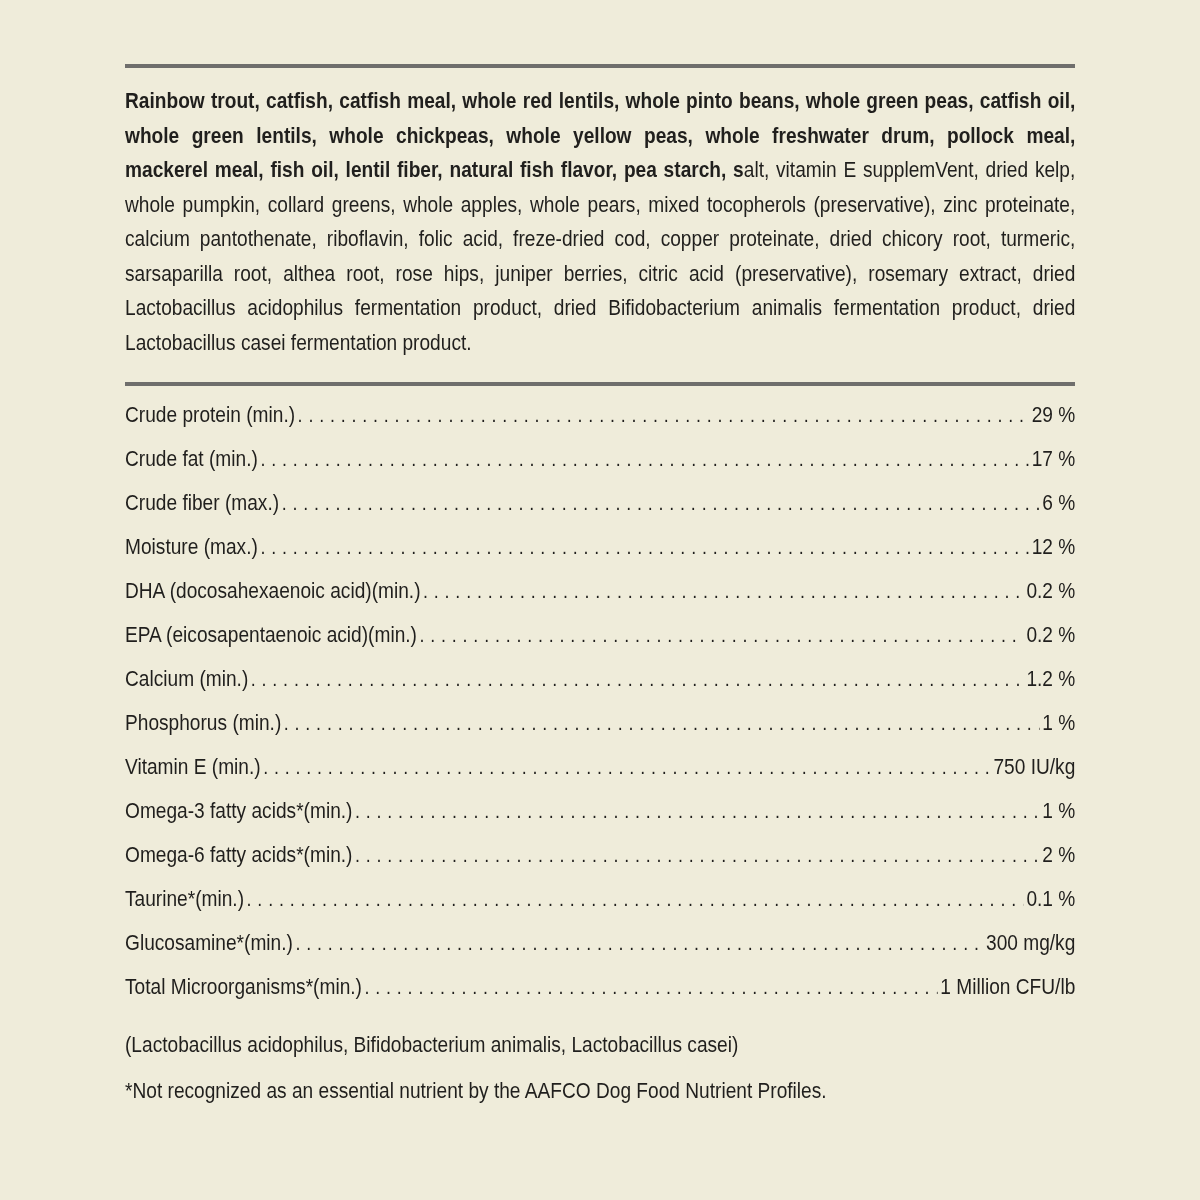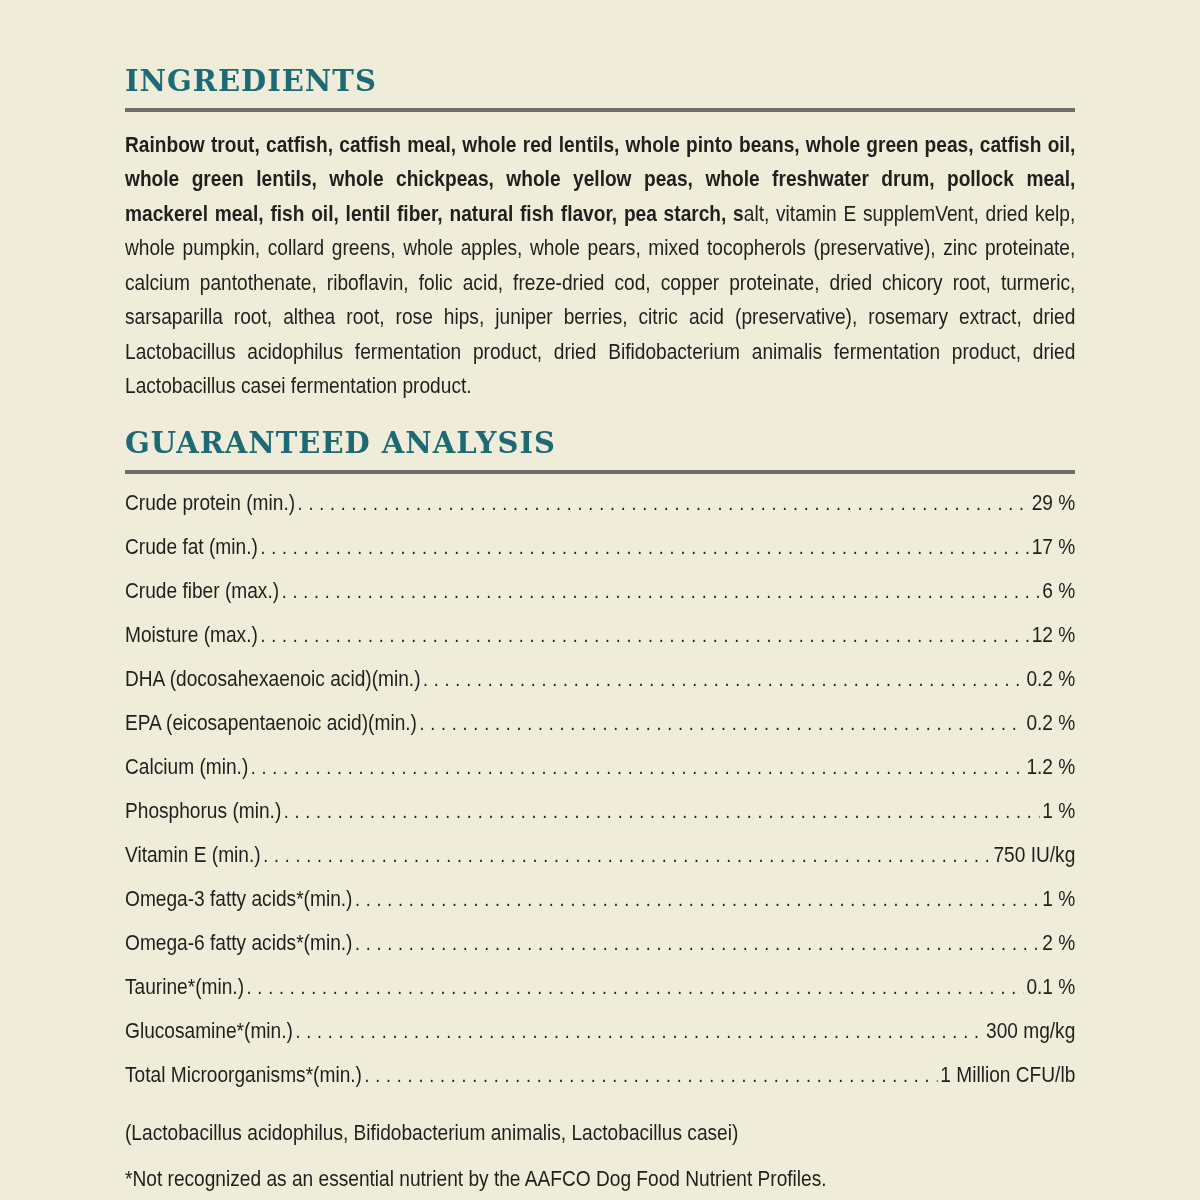--- a/index.html
+++ b/index.html
@@ -73,26 +73,24 @@
     font-size: 22.5px;
     line-height: 34px;
     margin-top: 12px;
   }
 </style>
 </head>
 <body>
 
 <div class="page">
 
-  <h1 class="section-heading">INGREDIENTS</h1>
   <div class="rule"></div>
 
   <p class="ingredients-text condensed"><b>Rainbow trout, catfish, catfish meal, whole red lentils, whole pinto beans, whole green peas, catfish oil, whole green lentils, whole chickpeas, whole yellow peas, whole freshwater drum, pollock meal, mackerel meal, fish oil, lentil fiber, natural fish flavor, pea starch, s</b><span>alt, vitamin E supplemVent, dried kelp, whole pumpkin, collard greens, whole apples, whole pears, mixed tocopherols (preservative), zinc proteinate, calcium pantothenate, riboflavin, folic acid, freze-dried cod, copper proteinate, dried chicory root, turmeric, sarsaparilla root, althea root, rose hips, juniper berries, citric acid (preservative), rosemary extract, dried Lactobacillus acidophilus fermentation product, dried Bifidobacterium animalis fermentation product, dried Lactobacillus casei fermentation product.</span></p>
 
-  <h1 class="section-heading">GUARANTEED ANALYSIS</h1>
   <div class="rule"></div>
 
   <div class="ga-rows condensed">
 
     <div class="ga-row">
       <span class="ga-label">Crude protein (min.)</span>
       <span class="ga-dots"></span>
       <span class="ga-value">29 %</span>
     </div>
 

